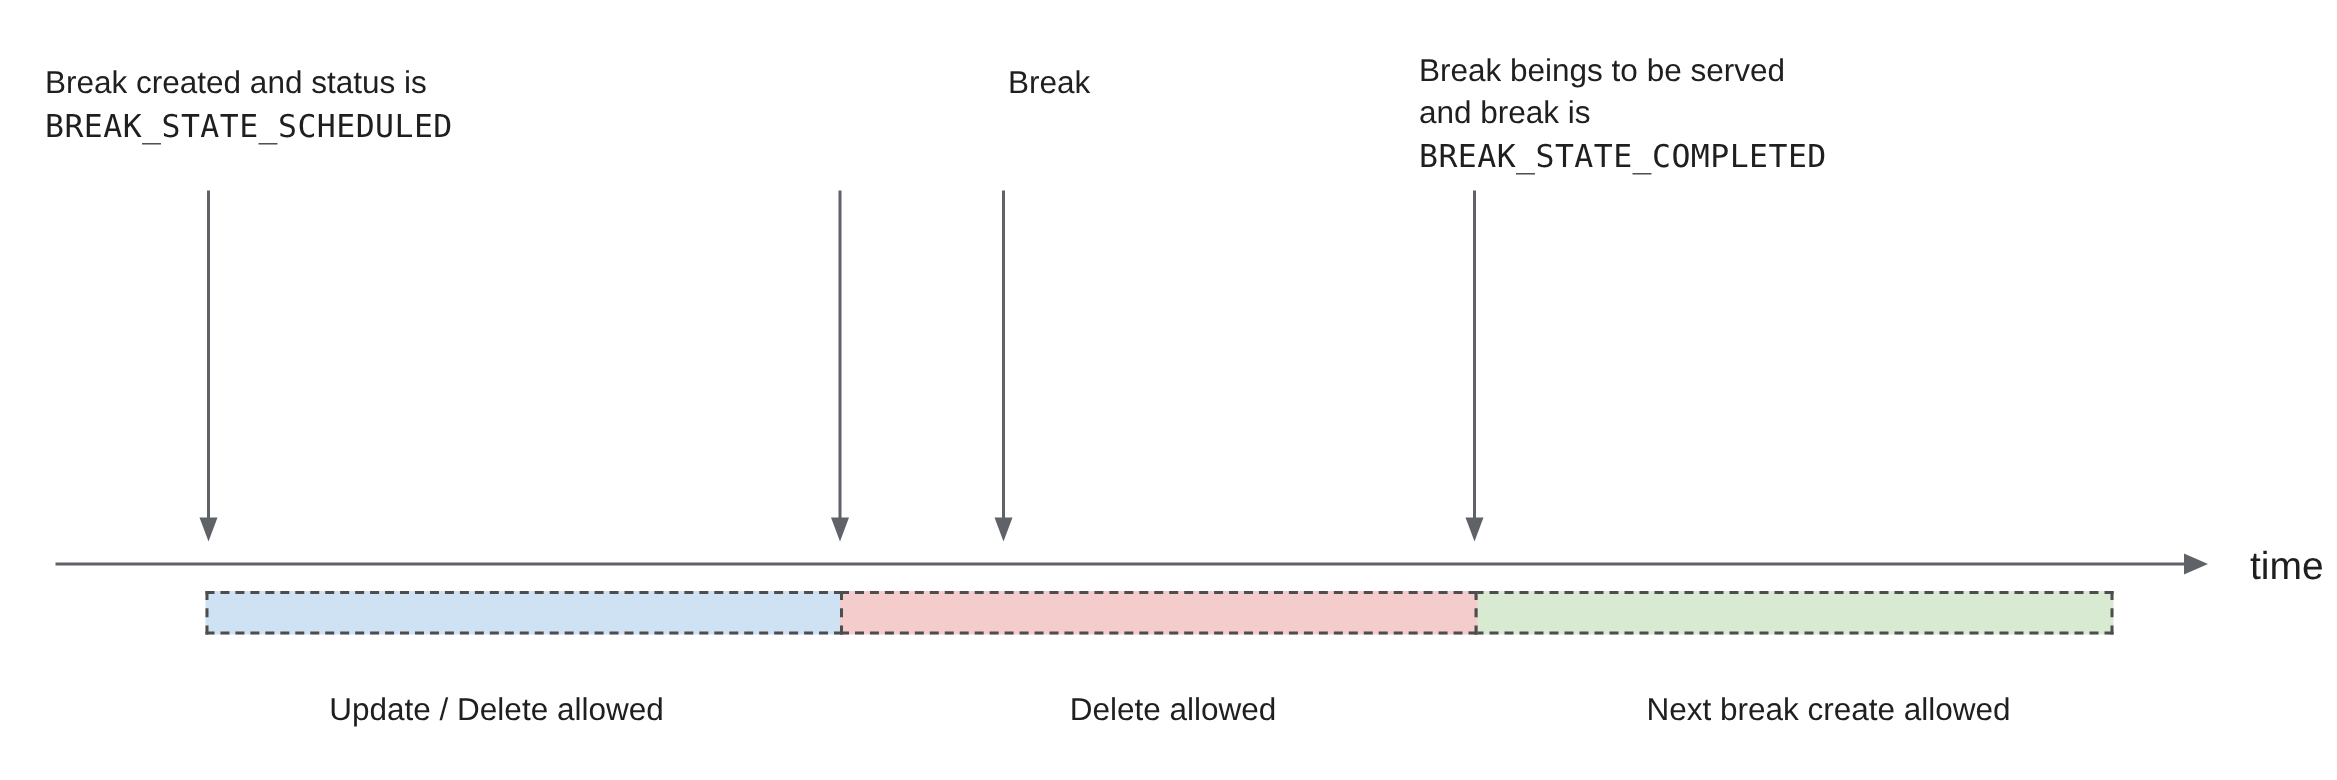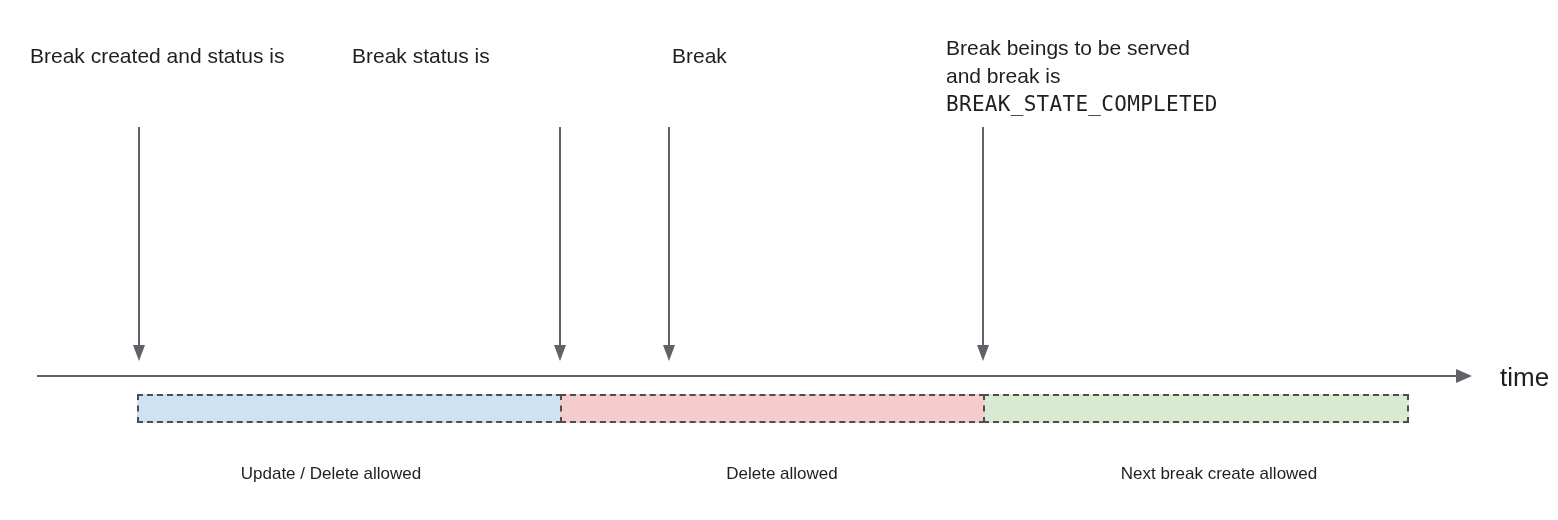--- a/index.html
+++ b/index.html
@@ -107,39 +107,39 @@
   }
   .seg-1 { left: 137px; width: 425px; }
   .seg-2 { left: 560px; width: 425px; z-index: 1; }
   .seg-3 { left: 983px; width: 426px; }
 
   
   .segment-label {
     position: absolute;
     top: 460px;
     transform: translateX(-50%);
-    font-size: 17px;
+    font-size: 21px;
     line-height: 28px;
     white-space: nowrap;
   }
   .lbl-1 { left: 331px; }
   .lbl-2 { left: 782px; }
   .lbl-3 { left: 1219px; }
 </style>
 </head>
 <body>
 
 <div class="canvas">
 
   <div class="annotation ann-1">
     <div class="line">Break created and status is</div>
+    <div class="code-line">BREAK_STATE_SCHEDULED</div>
   </div>
 
   <div class="annotation ann-2">
-    <div class="line">Break status is</div>
   </div>
 
   <div class="annotation ann-3">
     <div class="line">Break</div>
   </div>
 
   <div class="annotation ann-4">
     <div class="line">Break beings to be served</div>
     <div class="line">and break is</div>
     <div class="code-line">BREAK_STATE_COMPLETED</div>

